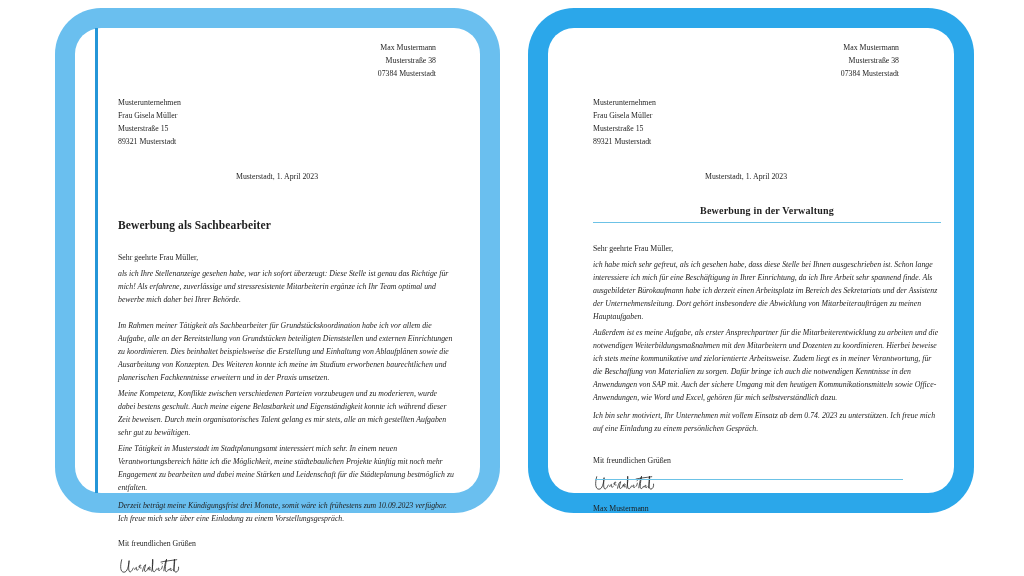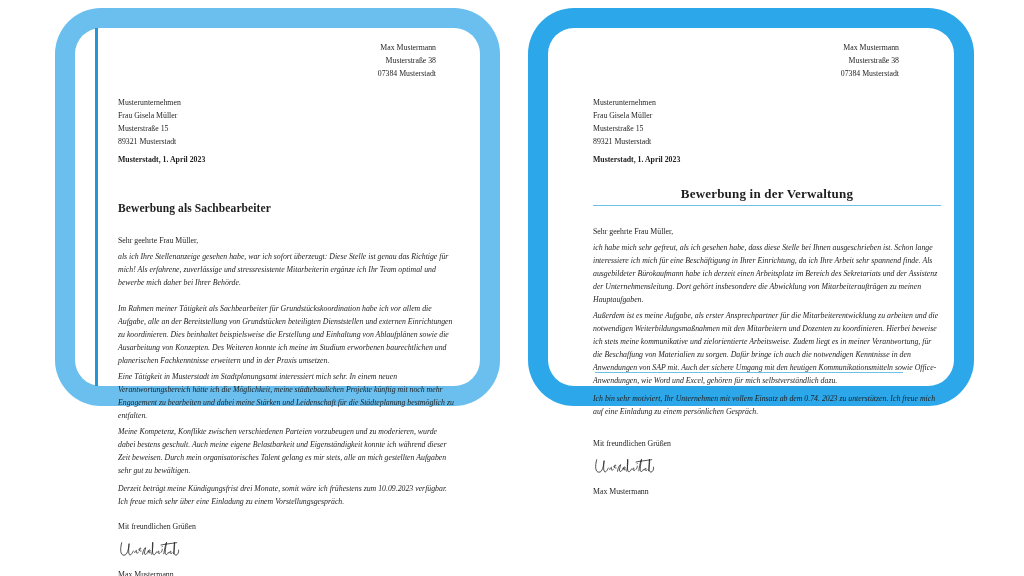--- a/index.html
+++ b/index.html
@@ -1,37 +1,37 @@
 <!DOCTYPE html>
 <html><head>
 <meta charset="utf-8">
 <style>
   html,body{margin:0;padding:0;}
   body{
     width:1024px;height:576px;background:#ffffff;position:relative;overflow:hidden;
     font-family:"Liberation Serif", serif;color:#1e1e1e;
   }
-  .frame{position:absolute;top:8px;height:398px;border-radius:46px;}
+  .frame{position:absolute;top:8px;height:505px;border-radius:46px;}
   .frame--left{left:55px;width:445px;background:#6abfef;}
   .frame--right{left:528px;width:446px;background:#2ba7ea;}
   .page{position:absolute;left:20px;right:20px;top:20px;bottom:20px;background:#ffffff;border-radius:26px;}
   .accent-bar{position:absolute;left:20px;top:0;bottom:0;width:3px;background:#2496d8;}
   .content{position:absolute;top:0;left:0;right:0;bottom:0;font-size:7.8px;line-height:13px;}
   .content--left{padding:13px 24px 0 43px;}
   .content--right{padding:13px 13px 0 45px;}
   .sender{text-align:right;}
   .sender--l{padding-right:20px;}
   .sender--r{padding-right:42px;}
   .recipient{margin-top:16px;}
-  .dateline{text-align:left;margin-top:5px;font-weight:bold;}
+  .dateline{text-align:center;margin-top:22px;}
   .dateline--l{padding-right:20px;}
   .dateline--r{padding-right:42px;}
   .subject{font-weight:bold;}
   .subject--l{font-size:11.5px;margin-top:36px;letter-spacing:.1px;}
-  .subject--r{font-size:13px;margin-top:21px;text-align:center;letter-spacing:.2px;}
+  .subject--r{font-size:10px;margin-top:21px;text-align:center;letter-spacing:.2px;}
   .subject-rule{border:0;border-top:1.5px solid #6cc2e6;margin:5px 0 0 0;}
   .salutation{margin-top:19px;}
   p.body{margin:3px 0 0 0;font-style:italic;}
   p.body--gap{margin-top:13px;}
   p.body--gap2{margin-top:5px;}
   .closing{margin-top:12px;}
   .closing--r{margin-top:19px;}
   .signature{margin-top:3px;height:31px;}
   .signature svg{display:block;}
   .sig-name{margin-top:1px;}
@@ -55,22 +55,22 @@
           <div>Musterunternehmen</div>
           <div>Frau Gisela Müller</div>
           <div>Musterstraße 15</div>
           <div>89321 Musterstadt</div>
         </div>
         <div class="dateline dateline--l">Musterstadt, 1. April 2023</div>
         <div class="subject subject--l">Bewerbung als Sachbearbeiter</div>
         <div class="salutation">Sehr geehrte Frau Müller,</div>
         <p class="body">als ich Ihre Stellenanzeige gesehen habe, war ich sofort überzeugt: Diese Stelle ist genau das Richtige für mich! Als erfahrene, zuverlässige und stressresistente Mitarbeiterin ergänze ich Ihr Team optimal und bewerbe mich daher bei Ihrer Behörde.</p>
         <p class="body body--gap">Im Rahmen meiner Tätigkeit als Sachbearbeiter für Grundstückskoordination habe ich vor allem die Aufgabe, alle an der Bereitstellung von Grundstücken beteiligten Dienststellen und externen Einrichtungen zu koordinieren. Dies beinhaltet beispielsweise die Erstellung und Einhaltung von Ablaufplänen sowie die Ausarbeitung von Konzepten. Des Weiteren konnte ich meine im Studium erworbenen baurechtlichen und planerischen Fachkenntnisse erweitern und in der Praxis umsetzen.</p>
+        <p class="body">Meine Kompetenz, Konflikte zwischen verschiedenen Parteien vorzubeugen und zu moderieren, wurde dabei bestens geschult. Auch meine eigene Belastbarkeit und Eigenständigkeit konnte ich während dieser Zeit beweisen. Durch mein organisatorisches Talent gelang es mir stets, alle an mich gestellten Aufgaben sehr gut zu bewältigen.</p>
         <p class="body">Eine Tätigkeit in Musterstadt im Stadtplanungsamt interessiert mich sehr. In einem neuen Verantwortungsbereich hätte ich die Möglichkeit, meine städtebaulichen Projekte künftig mit noch mehr Engagement zu bearbeiten und dabei meine Stärken und Leidenschaft für die Städteplanung bestmöglich zu entfalten.</p>
-        <p class="body">Meine Kompetenz, Konflikte zwischen verschiedenen Parteien vorzubeugen und zu moderieren, wurde dabei bestens geschult. Auch meine eigene Belastbarkeit und Eigenständigkeit konnte ich während dieser Zeit beweisen. Durch mein organisatorisches Talent gelang es mir stets, alle an mich gestellten Aufgaben sehr gut zu bewältigen.</p>
         <p class="body body--gap2">Derzeit beträgt meine Kündigungsfrist drei Monate, somit wäre ich frühestens zum 10.09.2023 verfügbar. Ich freue mich sehr über eine Einladung zu einem Vorstellungsgespräch.</p>
         <div class="closing">Mit freundlichen Grüßen</div>
         <div class="signature">
           <svg width="62" height="31" viewBox="0 0 134 52" aria-hidden="true">
             <g stroke="#161616" stroke-width="1.6" fill="none" stroke-linecap="round">
               <path d="M8 7 C4 22 5 34 13 34 C20 34 23 21 24 9 C23 19 22 30 25 33 C28 35 31 29 33 25"></path>
               <path d="M36 28 C38 23 41 22 40 26 C39 30 41 31 44 28"></path>
               <path d="M46 23 C50 21 50 17 47 19 C44 21 45 26 50 25"></path>
               <path d="M53 32 C55 22 58 17 60 18 C58 24 56 30 58 32 C61 34 64 28 65 25"></path>
               <path d="M67 28 C71 26 70 21 67 23 C64 25 66 30 70 29"></path>

